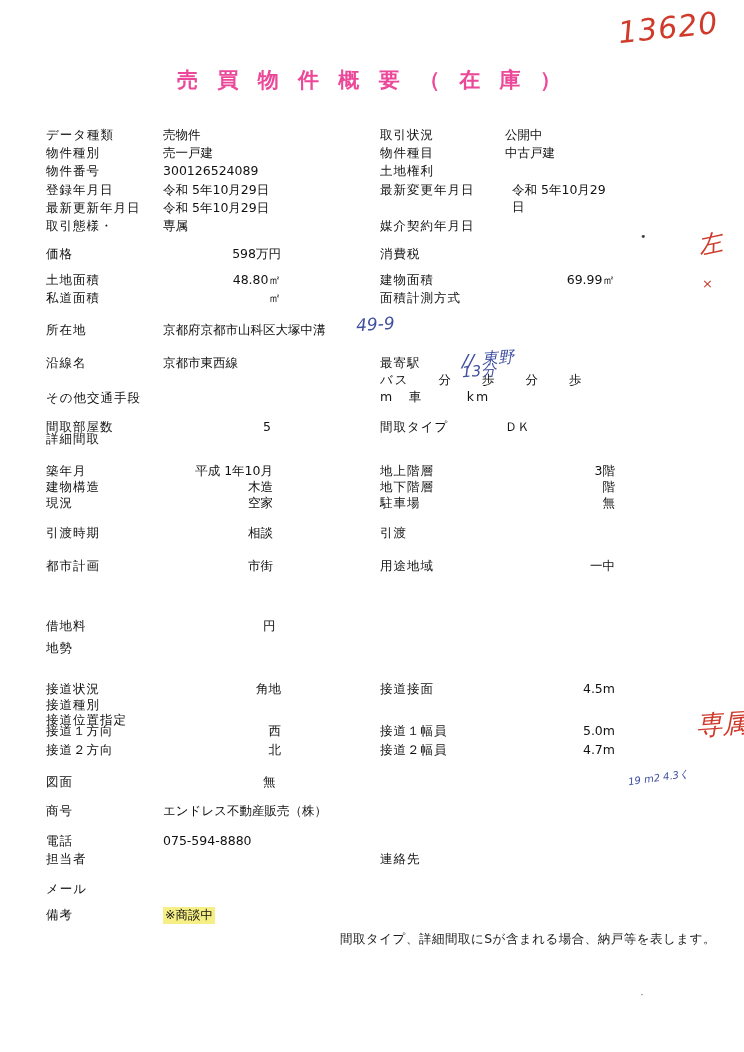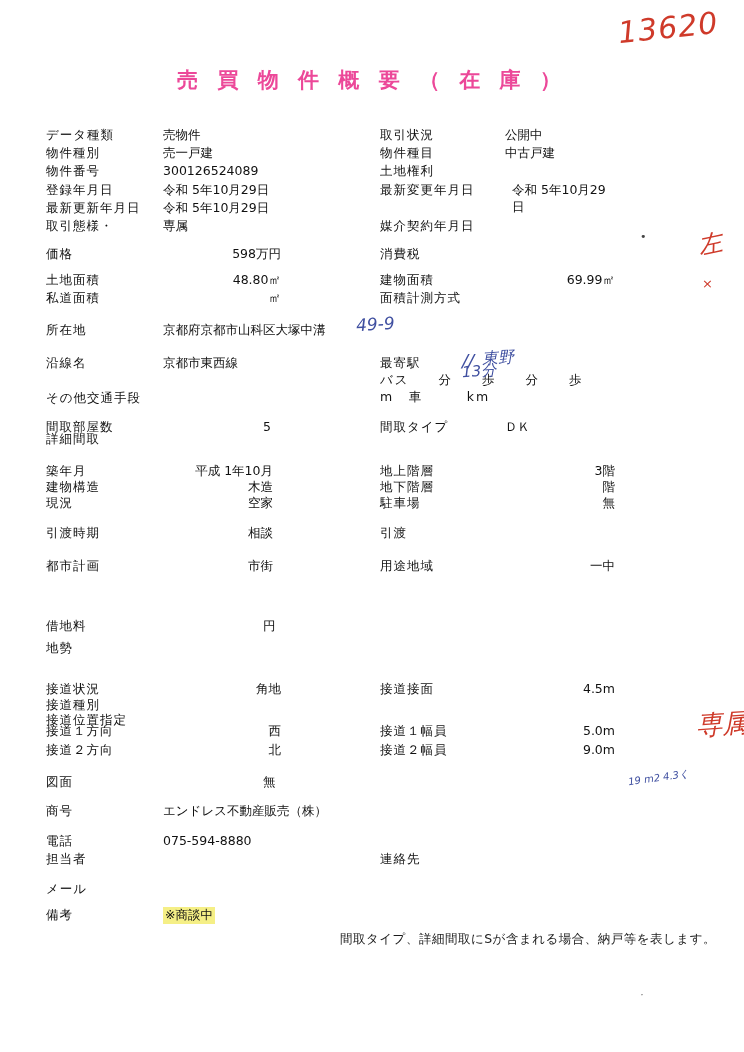--- a/index.html
+++ b/index.html
@@ -223,21 +223,21 @@
   <div class="row" style="top: 723px;">
     <span class="lbl c1l">接道１方向</span>
     <span class="val r" style="left:163px;width:118px;">西</span>
     <span class="lbl c2l">接道１幅員</span>
     <span class="val r" style="left:505px;width:110px;">5.0m</span>
   </div>
   <div class="row" style="top: 742px;">
     <span class="lbl c1l">接道２方向</span>
     <span class="val r" style="left:163px;width:118px;">北</span>
     <span class="lbl c2l">接道２幅員</span>
-    <span class="val r" style="left:505px;width:110px;">9.0m</span>
+    <span class="val r" style="left:505px;width:110px;">4.7m</span>
   </div>
   <div class="hand hw-note">19 m2
 4.3く</div>
 
   <div class="row" style="top: 774px;">
     <span class="lbl c1l">図面</span>
     <span class="val" style="left:263px;">無</span>
   </div>
   <div class="row" style="top: 803px;">
     <span class="lbl c1l">商号</span>

